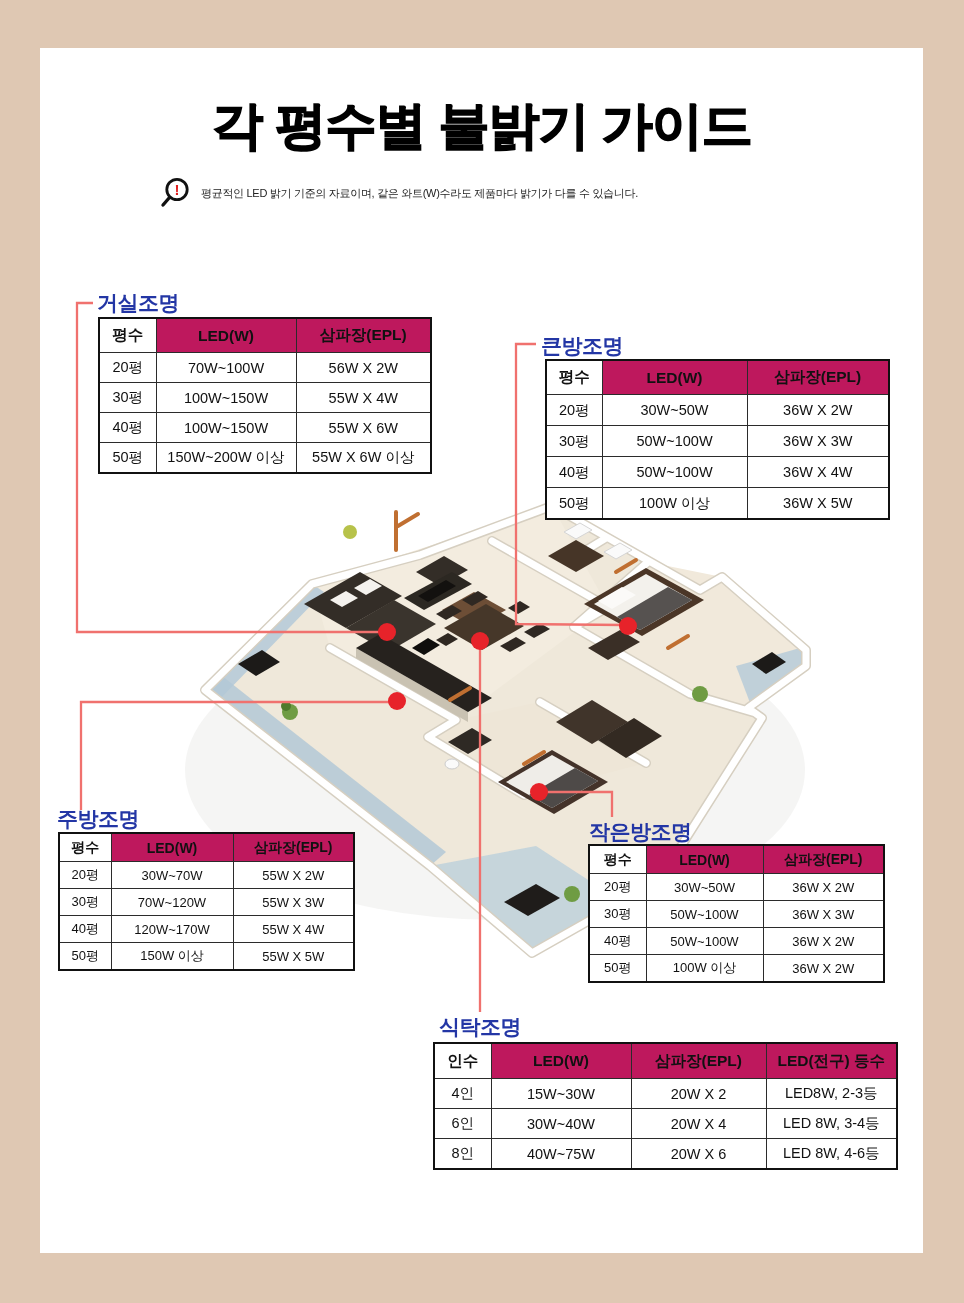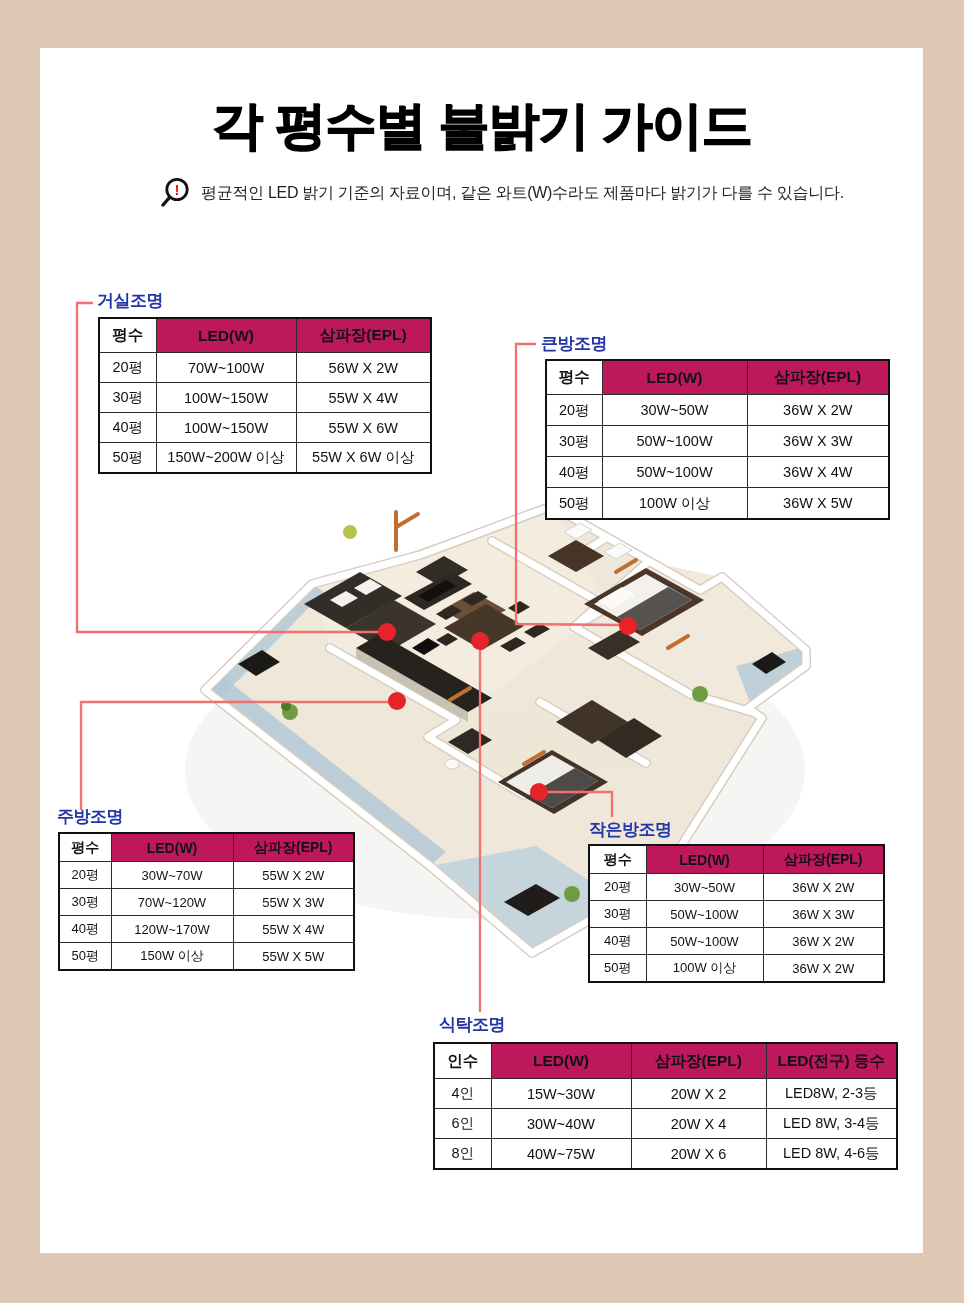--- a/index.html
+++ b/index.html
@@ -5,22 +5,22 @@
   html,body{margin:0;padding:0;background:#dfc8b3;}
   .page{position:relative;width:964px;height:1303px;background:#dfc8b3;overflow:hidden;
         font-family:"Liberation Sans","DejaVu Sans",sans-serif;color:#111;}
   .panel{position:absolute;left:40px;top:48px;width:883px;height:1205px;background:#ffffff;}
   .plan-svg{position:absolute;left:0;top:0;width:964px;height:1303px;z-index:1;}
   .title{position:absolute;left:0;right:0;top:92px;margin:0;text-align:center;
          font-size:51px;font-weight:900;letter-spacing:-1px;color:#000;
          -webkit-text-stroke:1.4px #000;z-index:2;}
   .note{position:absolute;left:158px;top:175px;display:flex;align-items:center;gap:7px;z-index:2;}
   .note-icon{width:36px;height:36px;flex:0 0 auto;}
-  .note-text{font-size:16px;color:#222;letter-spacing:-0.3px;}
-  .tbl-label{position:absolute;z-index:2;font-size:17px;font-weight:800;color:#2336a5;letter-spacing:-0.5px;}
+  .note-text{font-size:11px;color:#222;letter-spacing:-0.3px;}
+  .tbl-label{position:absolute;z-index:2;font-size:21px;font-weight:800;color:#2336a5;letter-spacing:-0.5px;}
   table.tbl{position:absolute;z-index:2;border-collapse:collapse;table-layout:fixed;background:#fff;
             border:2.5px solid #111;}
   table.tbl th,table.tbl td{border:1.6px solid #2b2b2b;text-align:center;vertical-align:middle;
             padding:0;white-space:nowrap;overflow:hidden;}
   table.tbl th{background:#be185d;font-weight:700;color:#111;}
   table.tbl th.first{background:#ffffff;}
   
   .t-living{left:98px;top:317px;width:334px;font-size:15px;}
   .t-living th{height:33px;font-size:15.5px;}
   .t-living td{height:29px;font-size:14.5px;}

